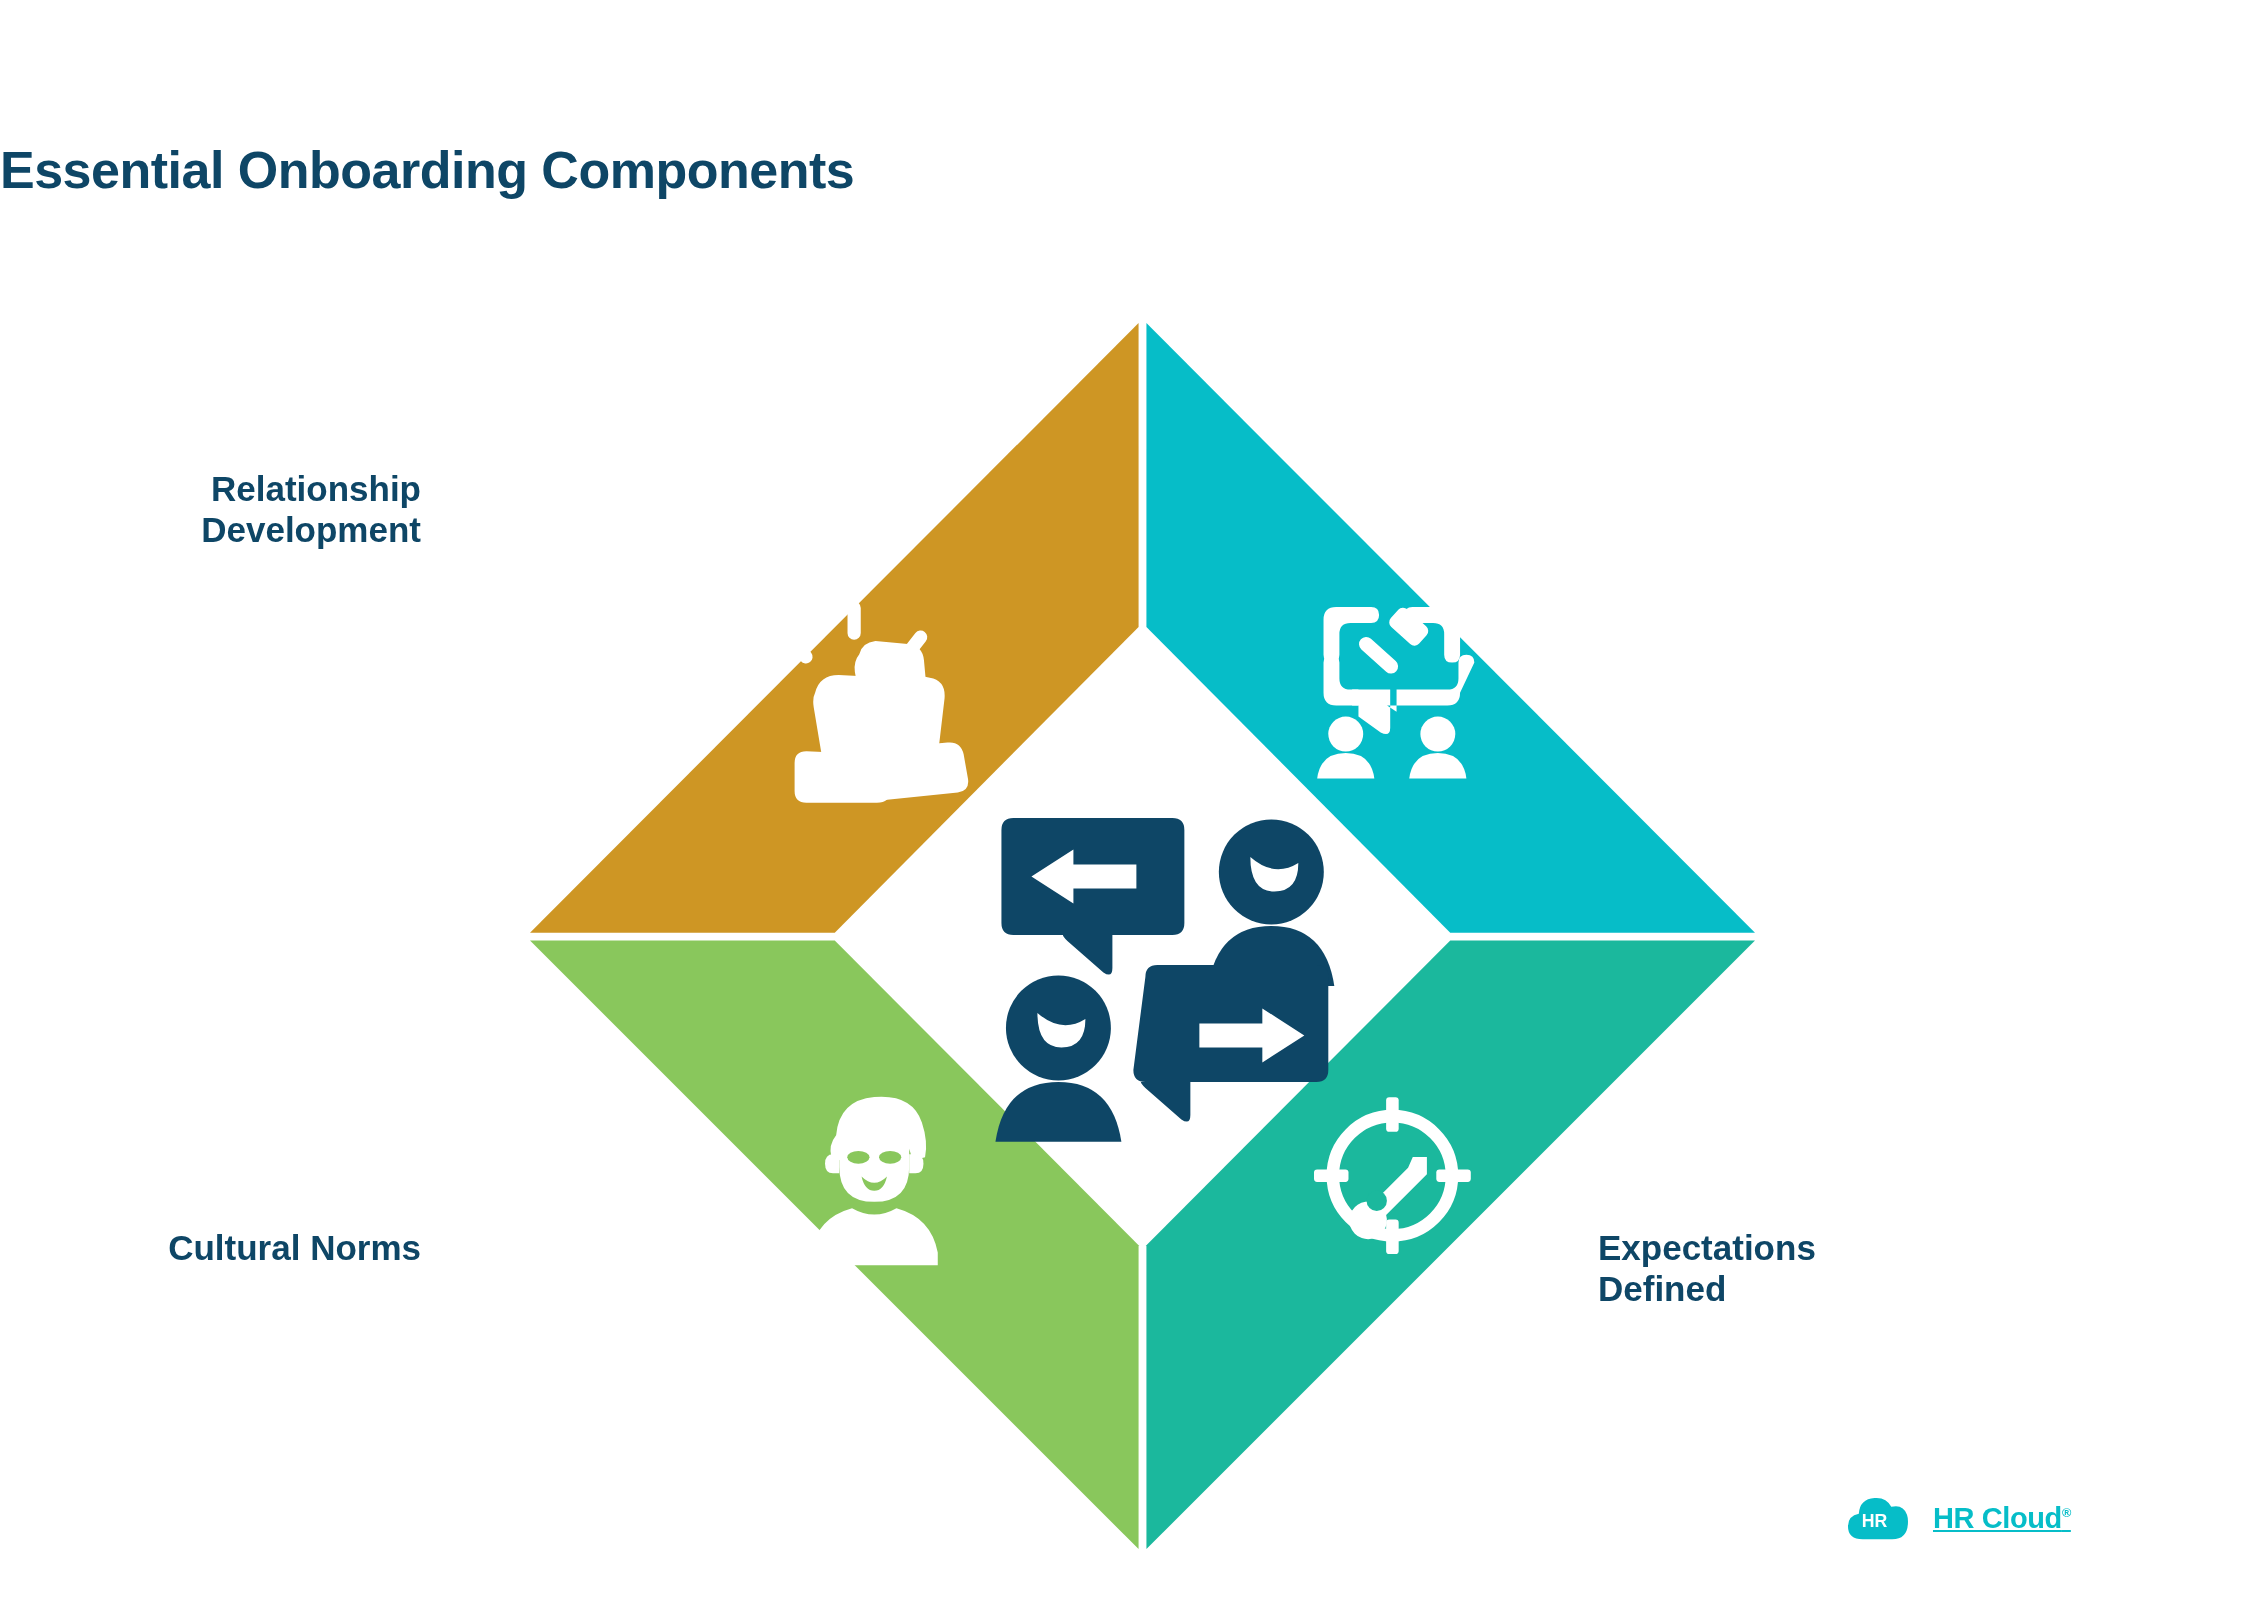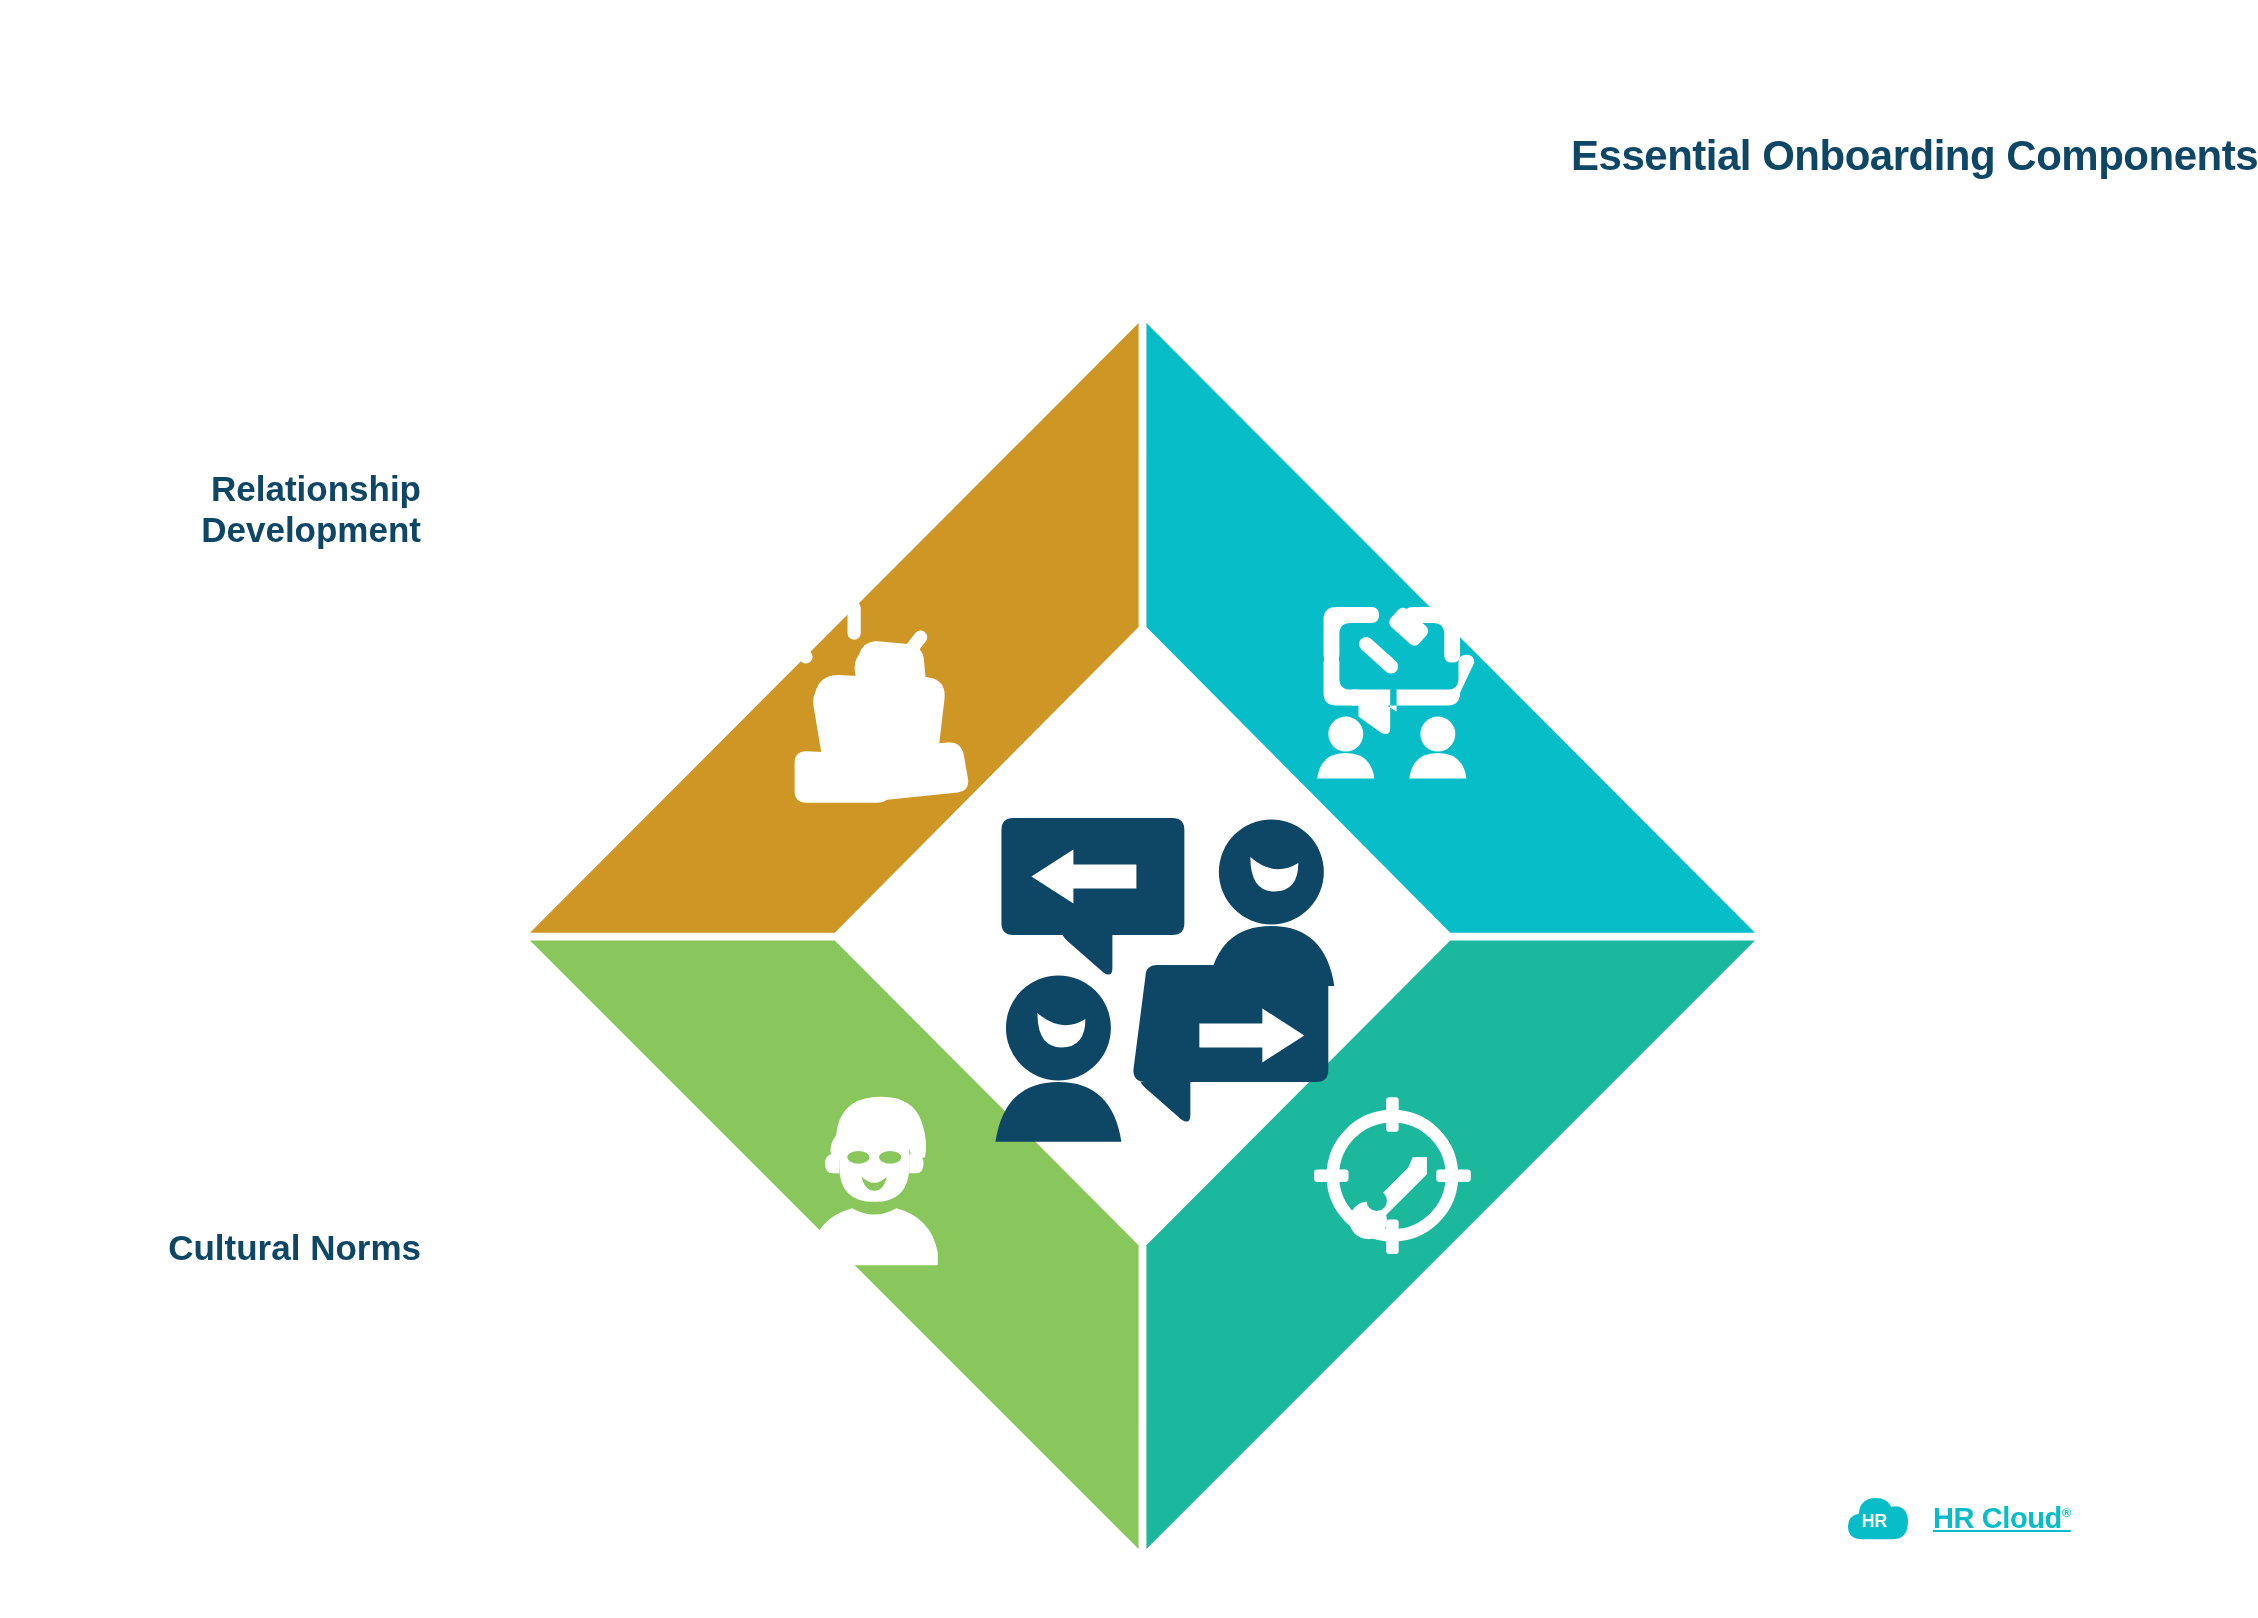--- a/index.html
+++ b/index.html
@@ -16,25 +16,25 @@
   }
   #page {
     position: absolute;
     inset: 0;
     background: #ffffff;
   }
 
   
   #title {
     position: absolute;
-    top: 132px;
+    top: 140px;
     left: 0;
     width: 2258px;
-    text-align: right;
-    font-size: 42px;
+    text-align: left;
+    font-size: 52px;
     font-weight: bold;
     letter-spacing: -0.5px;
     color: #0e4666;
     white-space: nowrap;
   }
 
   
   #diagram {
     position: absolute;
     left: 530px;
@@ -228,20 +228,22 @@
       </g>
     </svg>
   </div>
 
   <div class="label" id="label-relationship">Relationship
 Development</div>
 
 
   <div class="label" id="label-cultural">Cultural Norms</div>
 
+  <div class="label" id="label-expectations">Expectations
+Defined</div>
 
   <div id="logo">
     <div id="logo-mark">
       <svg viewBox="0 0 62 44" xmlns="http://www.w3.org/2000/svg">
         <path d="M16 43 q-15 0 -15-13 q0-11 11-13 q1-15 16-16 q12-1 17 9 q12 -3 16 8 q1 3 1 7 q0 18 -16 18 z" fill="#06bdc8"></path>
         <text x="28" y="31" font-family="'Liberation Sans', sans-serif" font-size="18" font-weight="bold" fill="#ffffff" text-anchor="middle">HR</text>
       </svg>
     </div>
     <div id="logo-text">
       <span>HR Cloud</span><span id="logo-reg">®</span>

